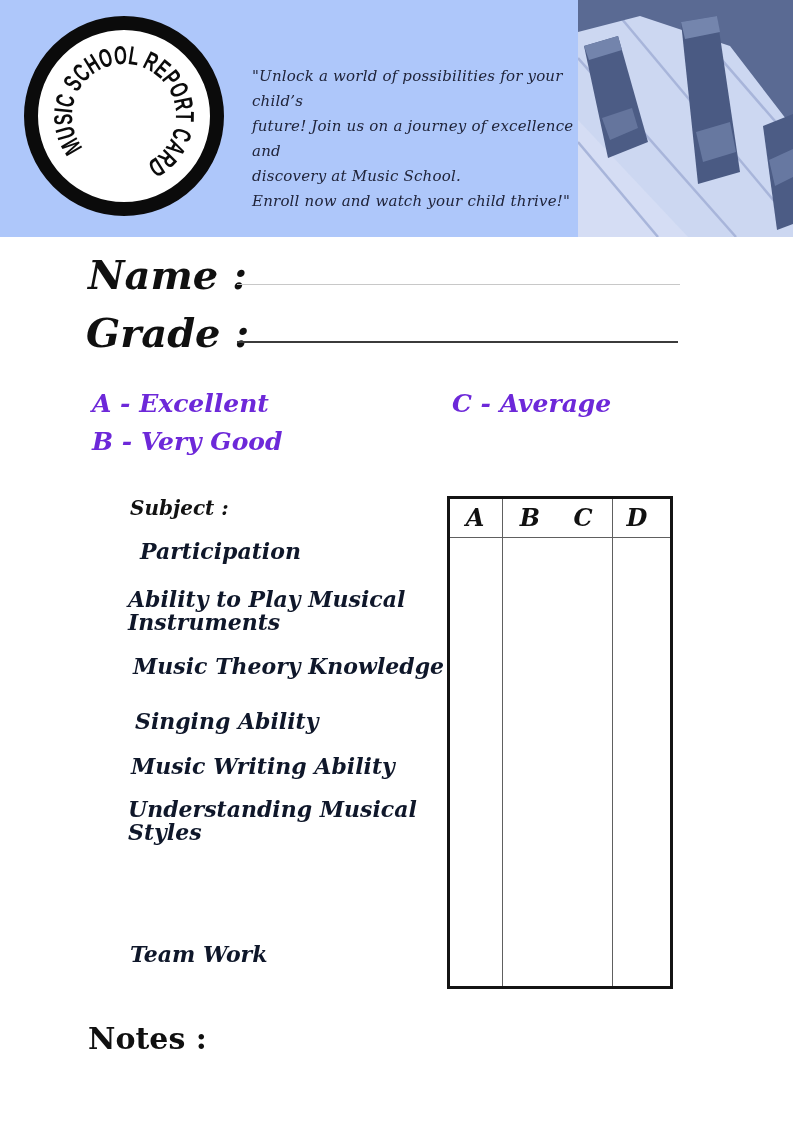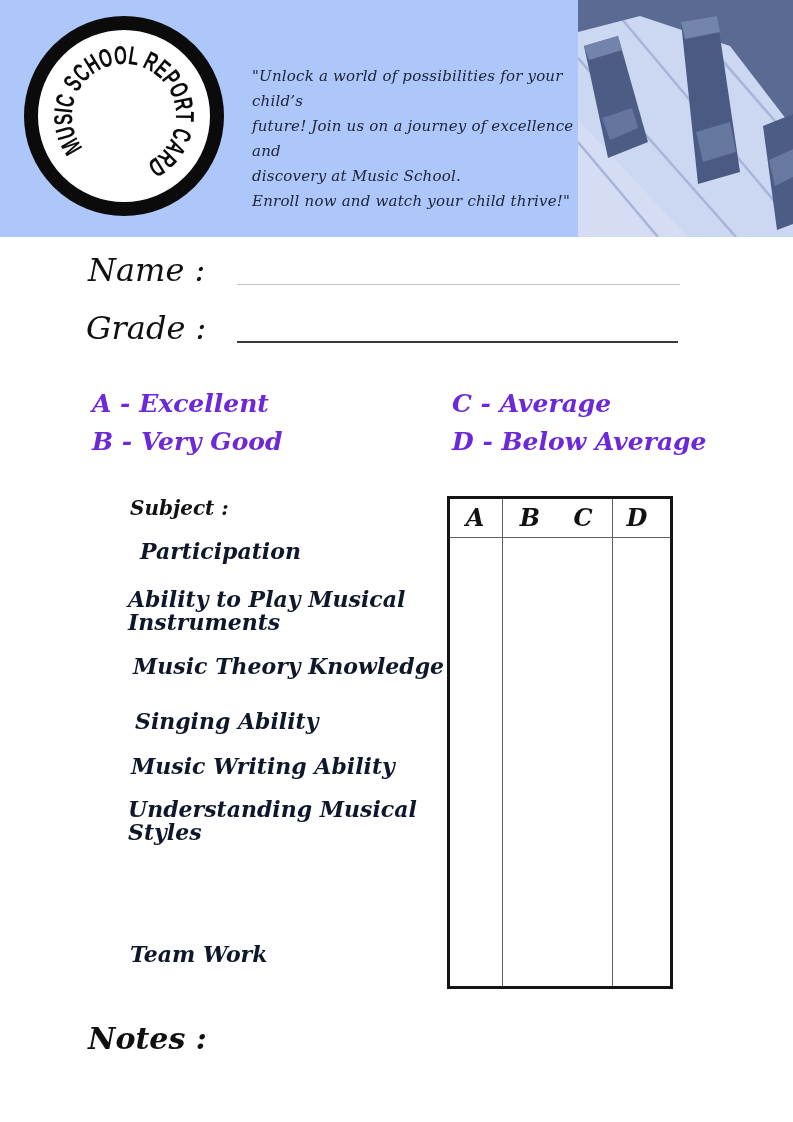--- a/index.html
+++ b/index.html
@@ -10,21 +10,21 @@
   
   .header-band{position:absolute;left:0;top:0;width:793px;height:237px;background:#aec7fa;}
   .piano-photo{position:absolute;left:578px;top:0;width:215px;height:237px;}
   .logo{position:absolute;left:18px;top:10px;width:212px;height:212px;}
   .quote{
     position:absolute;left:252px;top:64px;width:330px;
     font-style:italic;font-size:15px;line-height:25px;color:#20243a;
     white-space:pre-line;letter-spacing:.2px;
   }
   
-  .field-label{position:absolute;font-weight:400;font-style:italic;color:#101010;font-size:32px;}
+  .field-label{position:absolute;font-weight:700;font-style:italic;color:#101010;font-size:40px;}
   .name-label{left:88px;top:251px;}
   .grade-label{left:86px;top:309px;}
   .fill-line{position:absolute;}
   .name-line{left:237px;top:284px;width:443px;height:1px;background:#c8c8c8;}
   .grade-line{left:237px;top:341px;width:441px;height:2px;background:#3b3b3b;}
   .line-value{position:absolute;left:0;bottom:2px;width:100%;font-size:20px;color:#111;}
   
   .legend-item{position:absolute;font-weight:700;font-style:italic;font-size:25px;color:#6d28d9;}
   .lg-a{left:92px;top:389px;}
   .lg-b{left:92px;top:427px;}
@@ -45,21 +45,21 @@
   .gtable{position:absolute;left:447px;top:496px;width:226px;height:493px;border:3px solid #141414;background:#fff;box-sizing:border-box;}
   .gtable .thead{position:absolute;left:0;right:0;top:0;height:38px;border-bottom:1px solid #606060;}
   .gtable .vline{position:absolute;top:0;bottom:0;width:1px;background:#606060;}
   .gtable .v1{left:52px;}
   .gtable .v2{left:162px;}
   .col-letter{position:absolute;top:4px;transform:translateX(-50%);font-weight:700;font-style:italic;font-size:24px;color:#111;}
   .cl-a{left:25px;} .cl-b{left:80px;} .cl-c{left:133px;} .cl-d{left:187px;}
   .bodycol{position:absolute;top:39px;bottom:0;}
   .bc1{left:0;width:52px;} .bc2{left:53px;width:109px;} .bc3{left:163px;right:0;}
   
-  .notes-label{position:absolute;left:88px;top:1021px;font-weight:700;font-style:italic;font-size:30px;color:#101010;}
+  .notes-label{position:absolute;left:88px;top:1021px;font-weight:700;font-size:30px;color:#101010;}
   .notes-area{position:absolute;left:88px;top:1065px;width:620px;height:45px;}
 </style>
 </head>
 <body>
 
 <div class="page">
 
   <div class="header-band">
 
     <svg class="logo" viewBox="0 0 212 212">
@@ -107,21 +107,20 @@
   </div>
 
   <div class="field-label grade-label">Grade :</div>
   <div class="fill-line grade-line">
     <span class="line-value"></span>
   </div>
 
   <div class="legend-item lg-a">A - Excellent</div>
   <div class="legend-item lg-c">C - Average</div>
   <div class="legend-item lg-b">B - Very Good</div>
-  <div class="legend-item lg-d">D - Below Average</div>
 
   <div class="subject-heading">Subject :</div>
   <div class="subject s1">Participation</div>
   <div class="subject s2">Ability to Play Musical
 Instruments</div>
   <div class="subject s3">Music Theory Knowledge</div>
   <div class="subject s4">Singing Ability</div>
   <div class="subject s5">Music Writing Ability</div>
   <div class="subject s6">Understanding Musical
 Styles</div>

